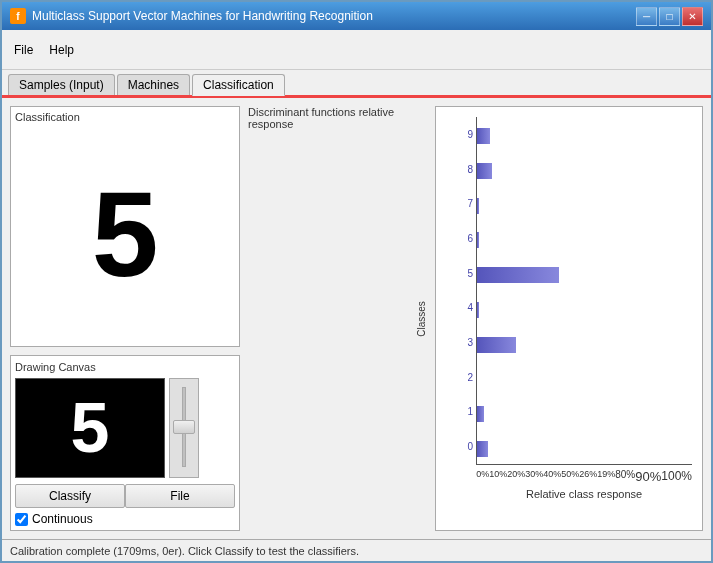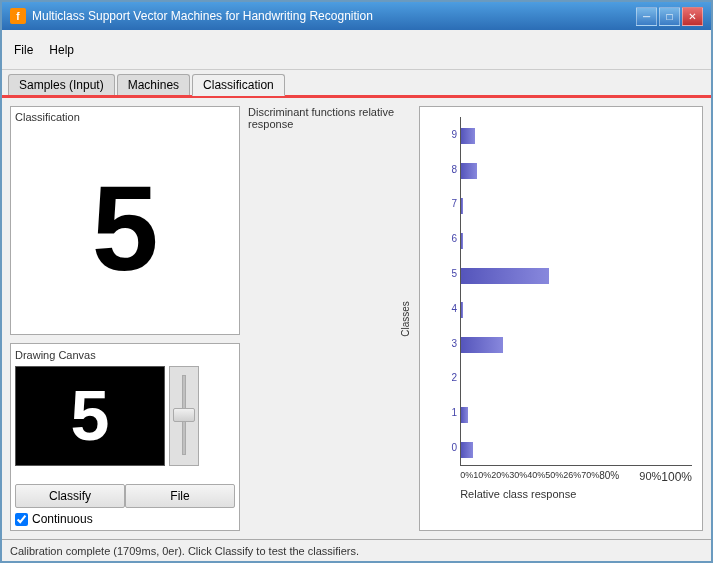--- a/index.html
+++ b/index.html
@@ -217,21 +217,21 @@
       position: absolute;
       left: -10px;
       top: 50%;
       transform: translateY(-50%);
       border-radius: 2px;
     }
 
     .buttons-row {
       display: flex;
       gap: 0;
-      margin-top: 18px;
+      margin-top: 6px;
     }
 
     .action-btn {
       flex: 1;
       padding: 4px 8px;
       background: linear-gradient(to bottom, #f5f5f5, #e0e0e0);
       border: 1px solid #aaa;
       cursor: pointer;
       font-size: 12px;
       border-radius: 2px;
@@ -313,21 +313,21 @@
       position: absolute;
       left: -32px;
       top: 50%;
       transform: translateY(-50%) rotate(-90deg);
       font-size: 10px;
       color: #333;
       white-space: nowrap;
     }
 
     .x-axis-title {
-      text-align: left;
+      text-align: center;
       font-size: 11px;
       margin-top: 4px;
       color: #333;
     }
 
     .status-bar {
       background: #f0f0f0;
       border-top: 1px solid #aaa;
       height: 22px;
       display: flex;
@@ -447,23 +447,23 @@
             </div>
           </div>
         <div class="x-axis-labels" id="x-axis-labels">
             <span style="font-size: 9px;">0%</span>
             <span style="font-size: 9px;">10%</span>
             <span style="font-size: 9px;">20%</span>
             <span style="font-size: 9px;">30%</span>
             <span style="font-size: 9px;">40%</span>
             <span style="font-size: 9px;">50%</span>
             <span style="font-size: 9px;">26%</span>
-            <span style="font-size: 9px;">70%</span>
+            <span style="font-size: 9px;">19%</span>
             <span style="font-size: 10px;">80%</span>
-            <span style="font-size: 11px; margin-left: 20px;">90%</span>
+            <span style="font-size: 13px;">90%</span>
             <span style="font-size: 12px;">100%</span>
           </div>
         <div class="x-axis-title">Relative class response</div>
       </div>
     </div>
 
   </div>
 
   <div class="status-bar">
     <span>Calibration complete (1709ms, 0er). Click Classify to test the classifiers.</span>

